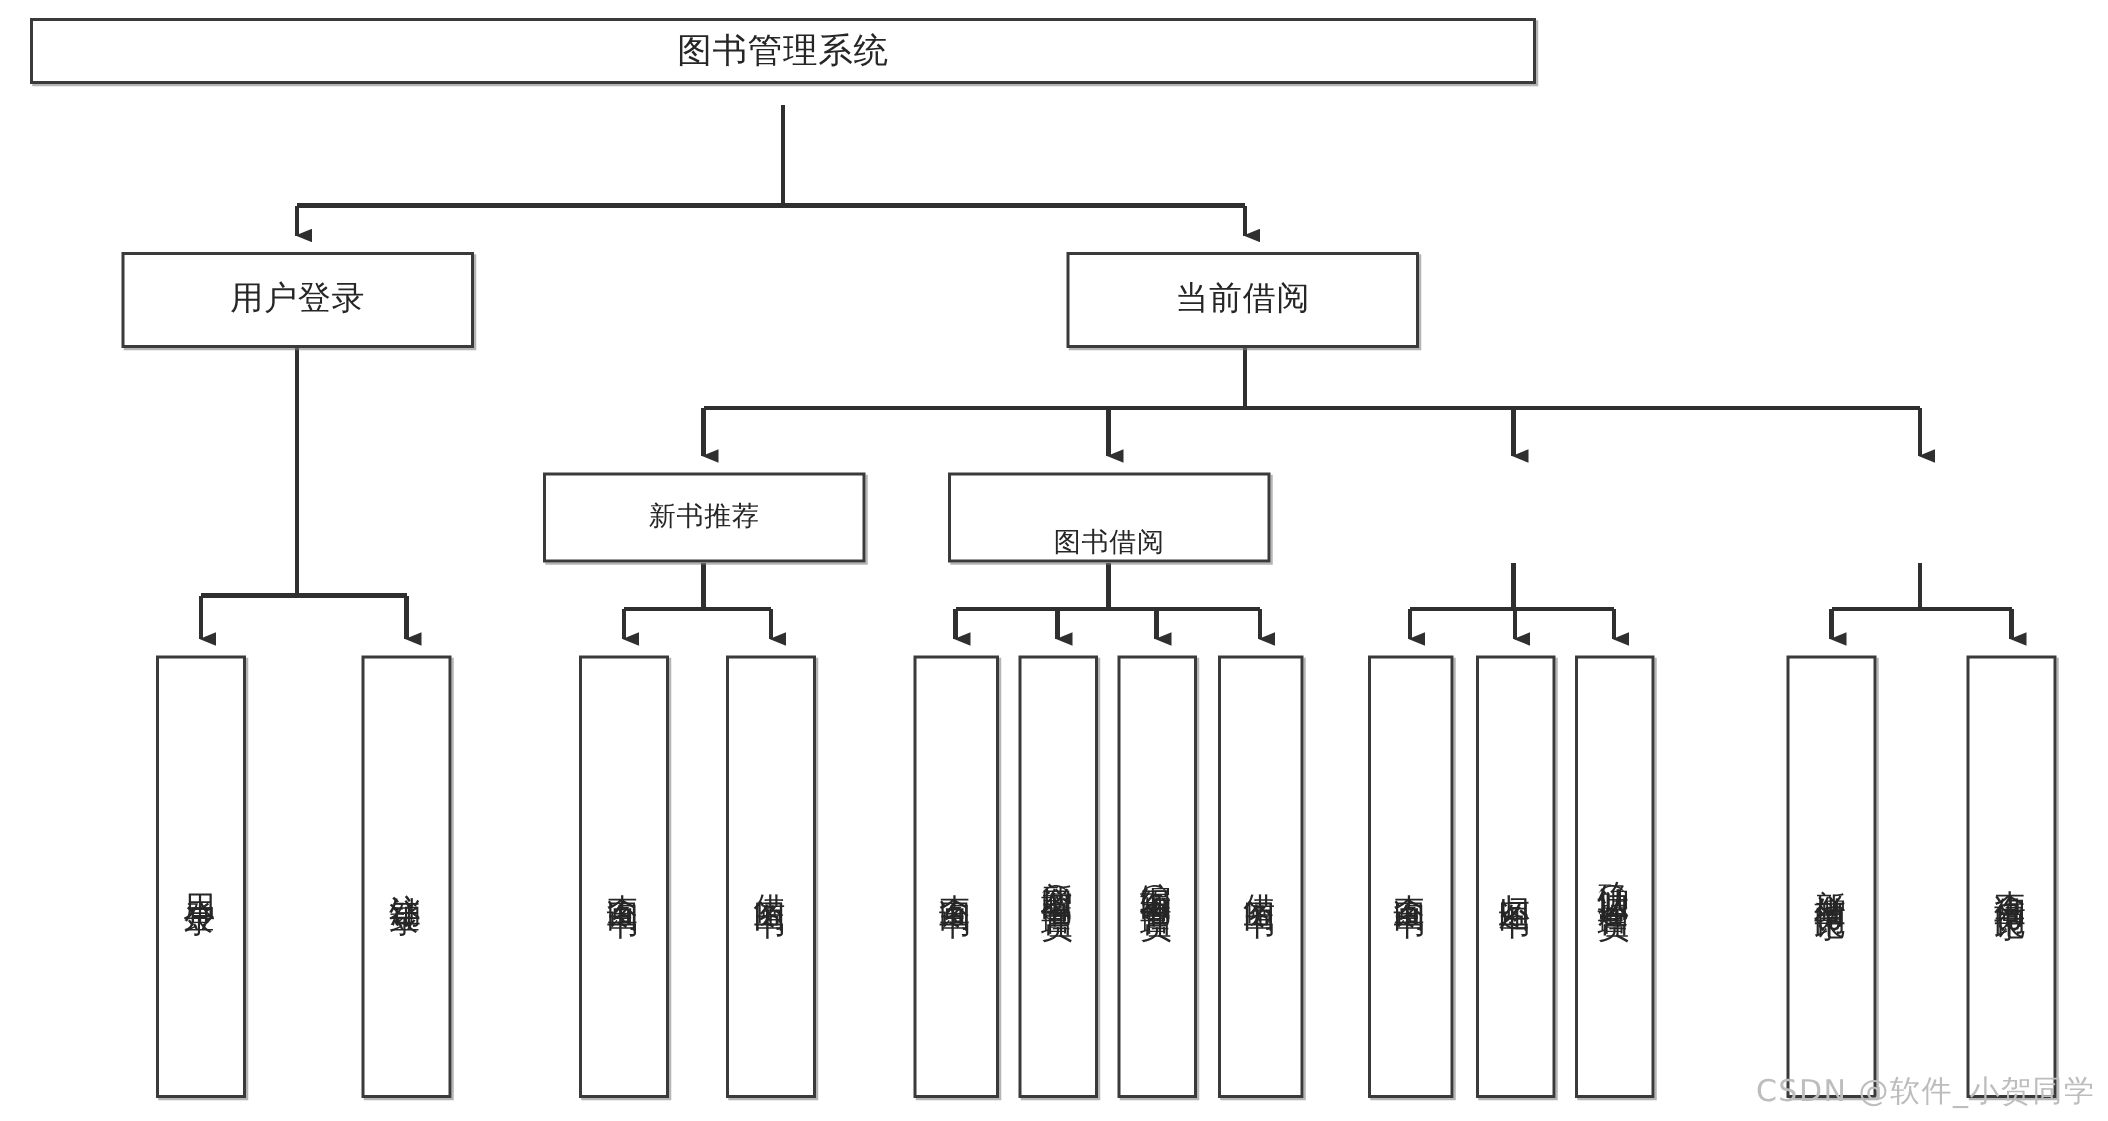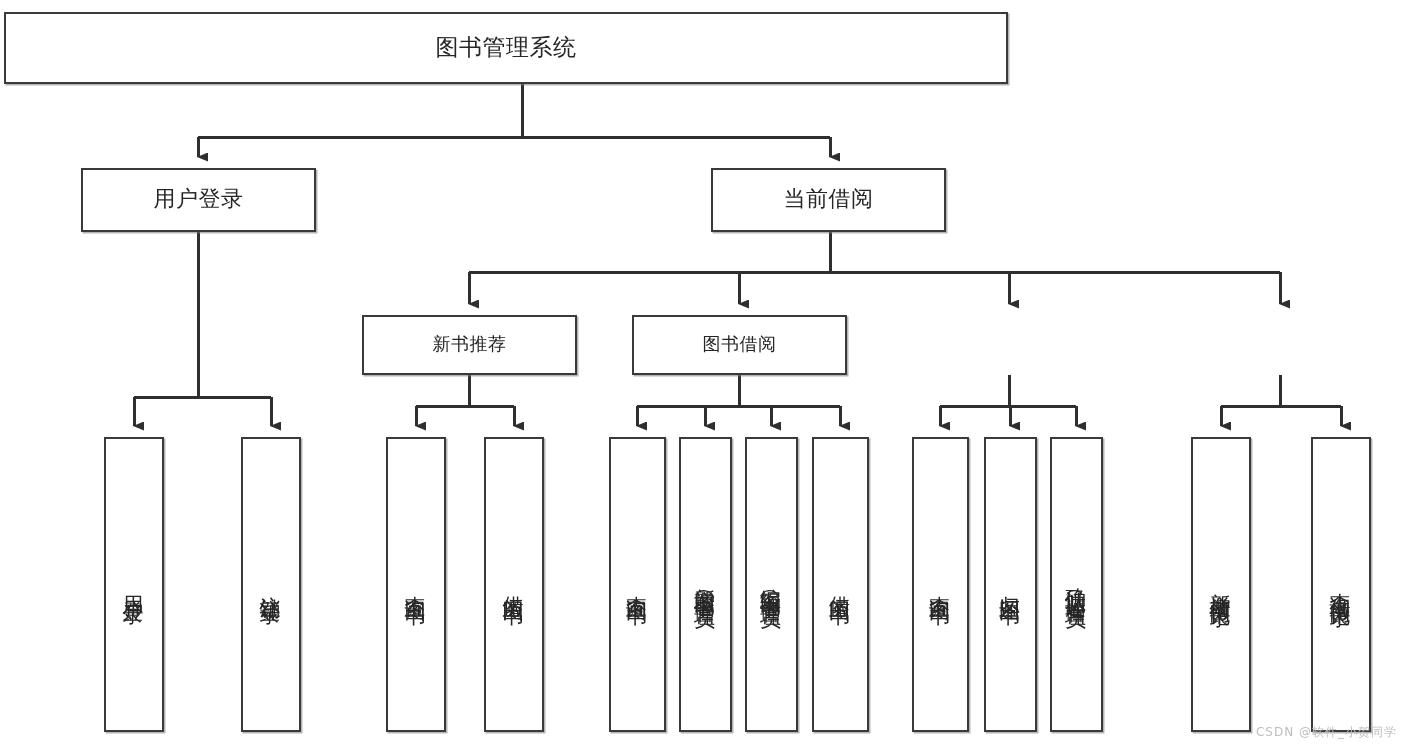--- a/index.html
+++ b/index.html
@@ -53,21 +53,21 @@
     white-space: normal;
     max-height: 100%;
   }
   .node.level1 .node-label { font-size: 23px; }
   .node.level2 .node-label { font-size: 22px; }
   .node.level3 .node-label { font-size: 18px; }
   .watermark {
     position: absolute;
     right: 8px;
     bottom: 6px;
-    font-size: 12px;
+    font-size: 20px;
     color: #bdbdbd;
     letter-spacing: 1px;
     z-index: 5;
     white-space: nowrap;
     user-select: none;
   }
 </style>
 </head>
 <body>
 
@@ -116,35 +116,35 @@
       <path d="M 1010,406 L 1010,426" marker-end="url(#arrowhead)"></path>
       <path d="M 1076,406 L 1076,426" marker-end="url(#arrowhead)"></path>
 
       <path d="M 1280,375 L 1280,406"></path>
       <path d="M 1221,406 L 1341,406"></path>
       <path d="M 1221,406 L 1221,426" marker-end="url(#arrowhead)"></path>
       <path d="M 1341,406 L 1341,426" marker-end="url(#arrowhead)"></path>
     </g>
   </svg>
 
-  <div class="node level1" style="left: 4px; top: 12px; width: 1004px; height: 72px;">
+  <div class="node level1" style="left: 20px; top: 12px; width: 1004px; height: 44px;">
     <span class="node-label">图书管理系统</span>
   </div>
 
   <div class="node level2" style="left: 81px; top: 168px; width: 235px; height: 64px;">
     <span class="node-label">用户登录</span>
   </div>
   <div class="node level2" style="left: 711px; top: 168px; width: 235px; height: 64px;">
     <span class="node-label">当前借阅</span>
   </div>
 
   <div class="node level3" style="left: 362px; top: 315px; width: 215px; height: 60px;">
     <span class="node-label">新书推荐</span>
   </div>
-  <div class="node level3" style="left: 632px; top: 315px; width: 215px; height: 60px;">
+  <div class="node level3" style="left: 632px; top: 315px; width: 215px; height: 60px; align-items: flex-end;">
     <span class="node-label">图书借阅</span>
   </div>
 
   <div class="node vertical" style="left: 104px; top: 437px; width: 60px; height: 295px;">
     <span class="node-label">用户登录</span>
   </div>
   <div class="node vertical" style="left: 241px; top: 437px; width: 60px; height: 295px;">
     <span class="node-label">注销登录</span>
   </div>
   <div class="node vertical" style="left: 386px; top: 437px; width: 60px; height: 295px;">

